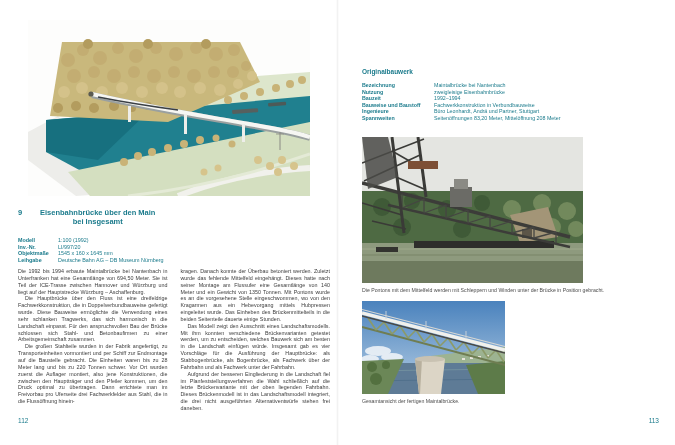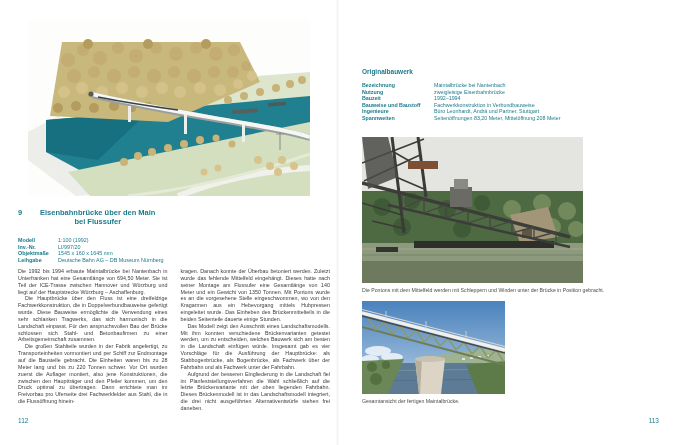--- a/index.html
+++ b/index.html
@@ -148,21 +148,21 @@
 
       <line x1="252" y1="112" x2="252" y2="130" stroke="#8a8a84" stroke-width="1"></line>
       <line x1="248" y1="114" x2="256" y2="114" stroke="#8a8a84" stroke-width="0.8"></line>
     </svg>
   </div>
 
   <div class="title-row">
     <div class="title-num">9</div>
     <div class="title-text">
       <div>Eisenbahnbrücke über den Main</div>
-      <div>bei Flussufer</div>
+      <div>bei Insgesamt</div>
     </div>
   </div>
 
   <div class="meta-block">
     <div class="meta-row">
       <span class="meta-label">Modell</span>
       <span class="meta-value">1:100 (1992)</span>
     </div>
     <div class="meta-row">
       <span class="meta-label">Inv.-Nr.</span>

